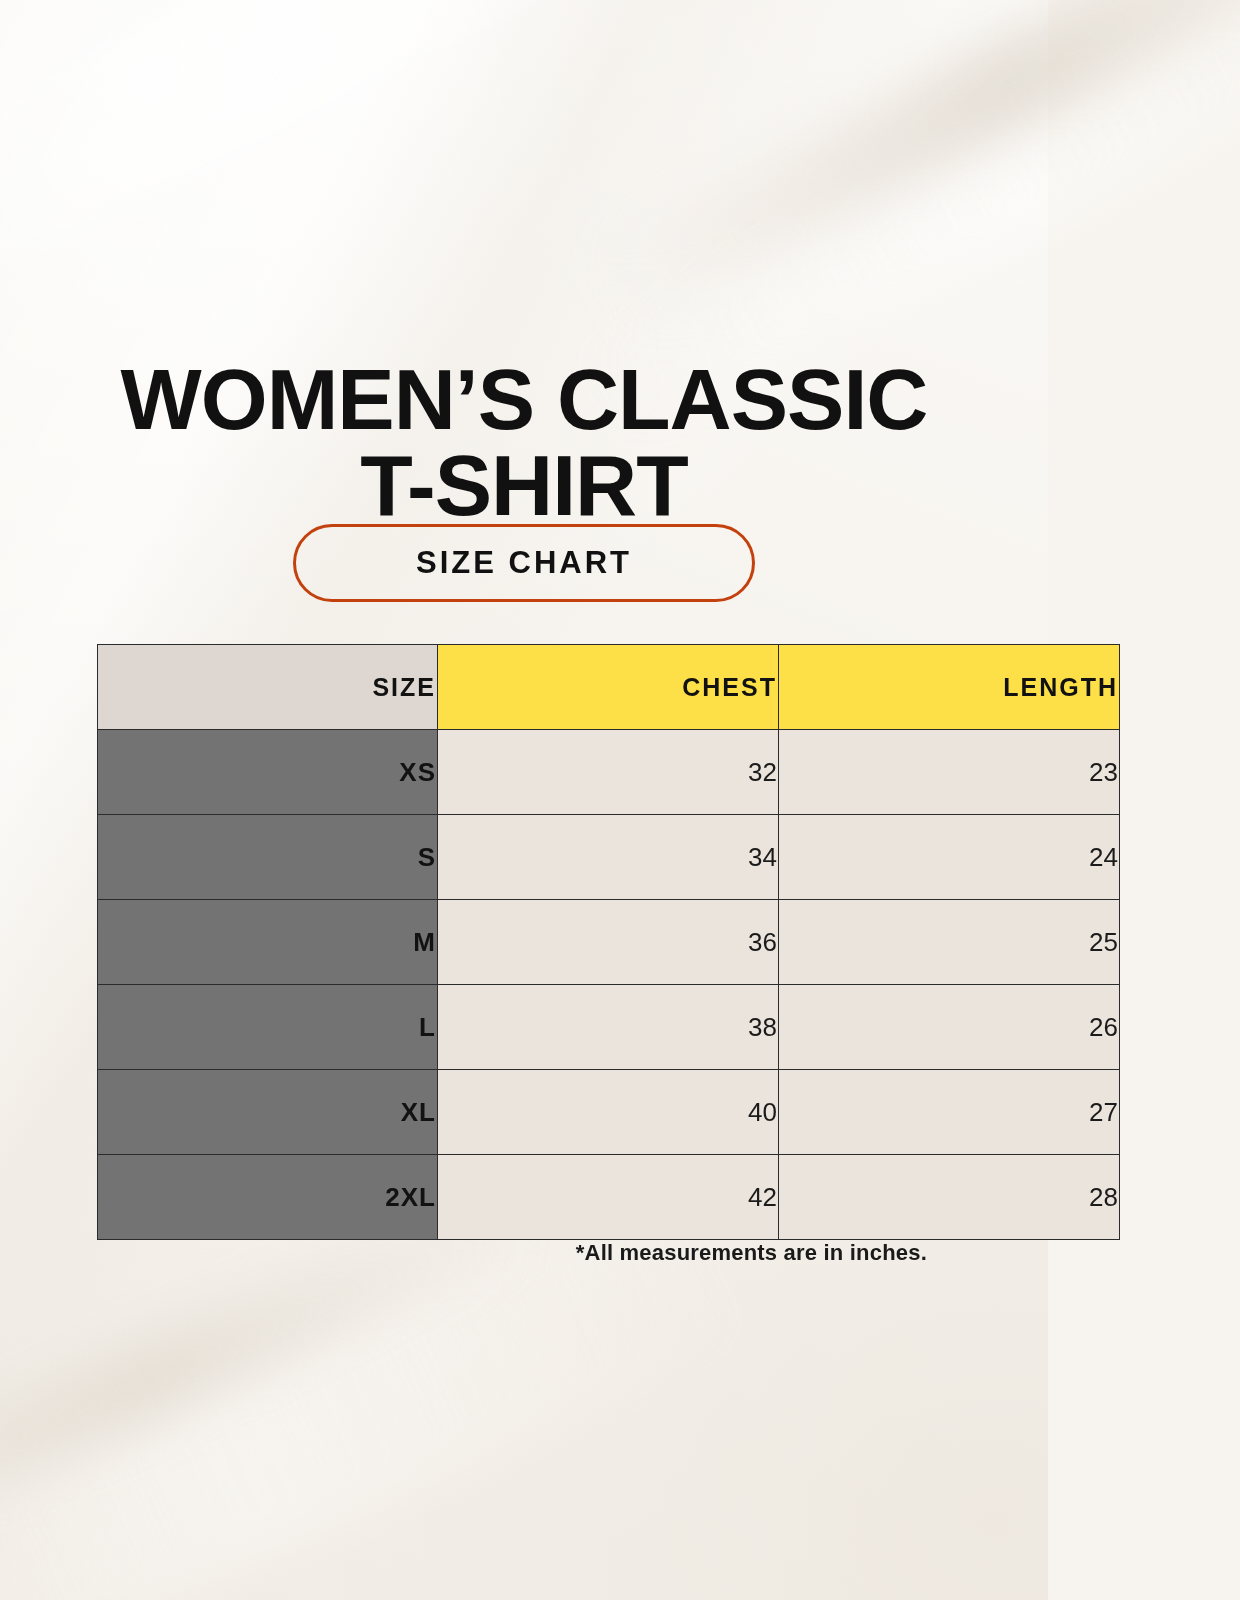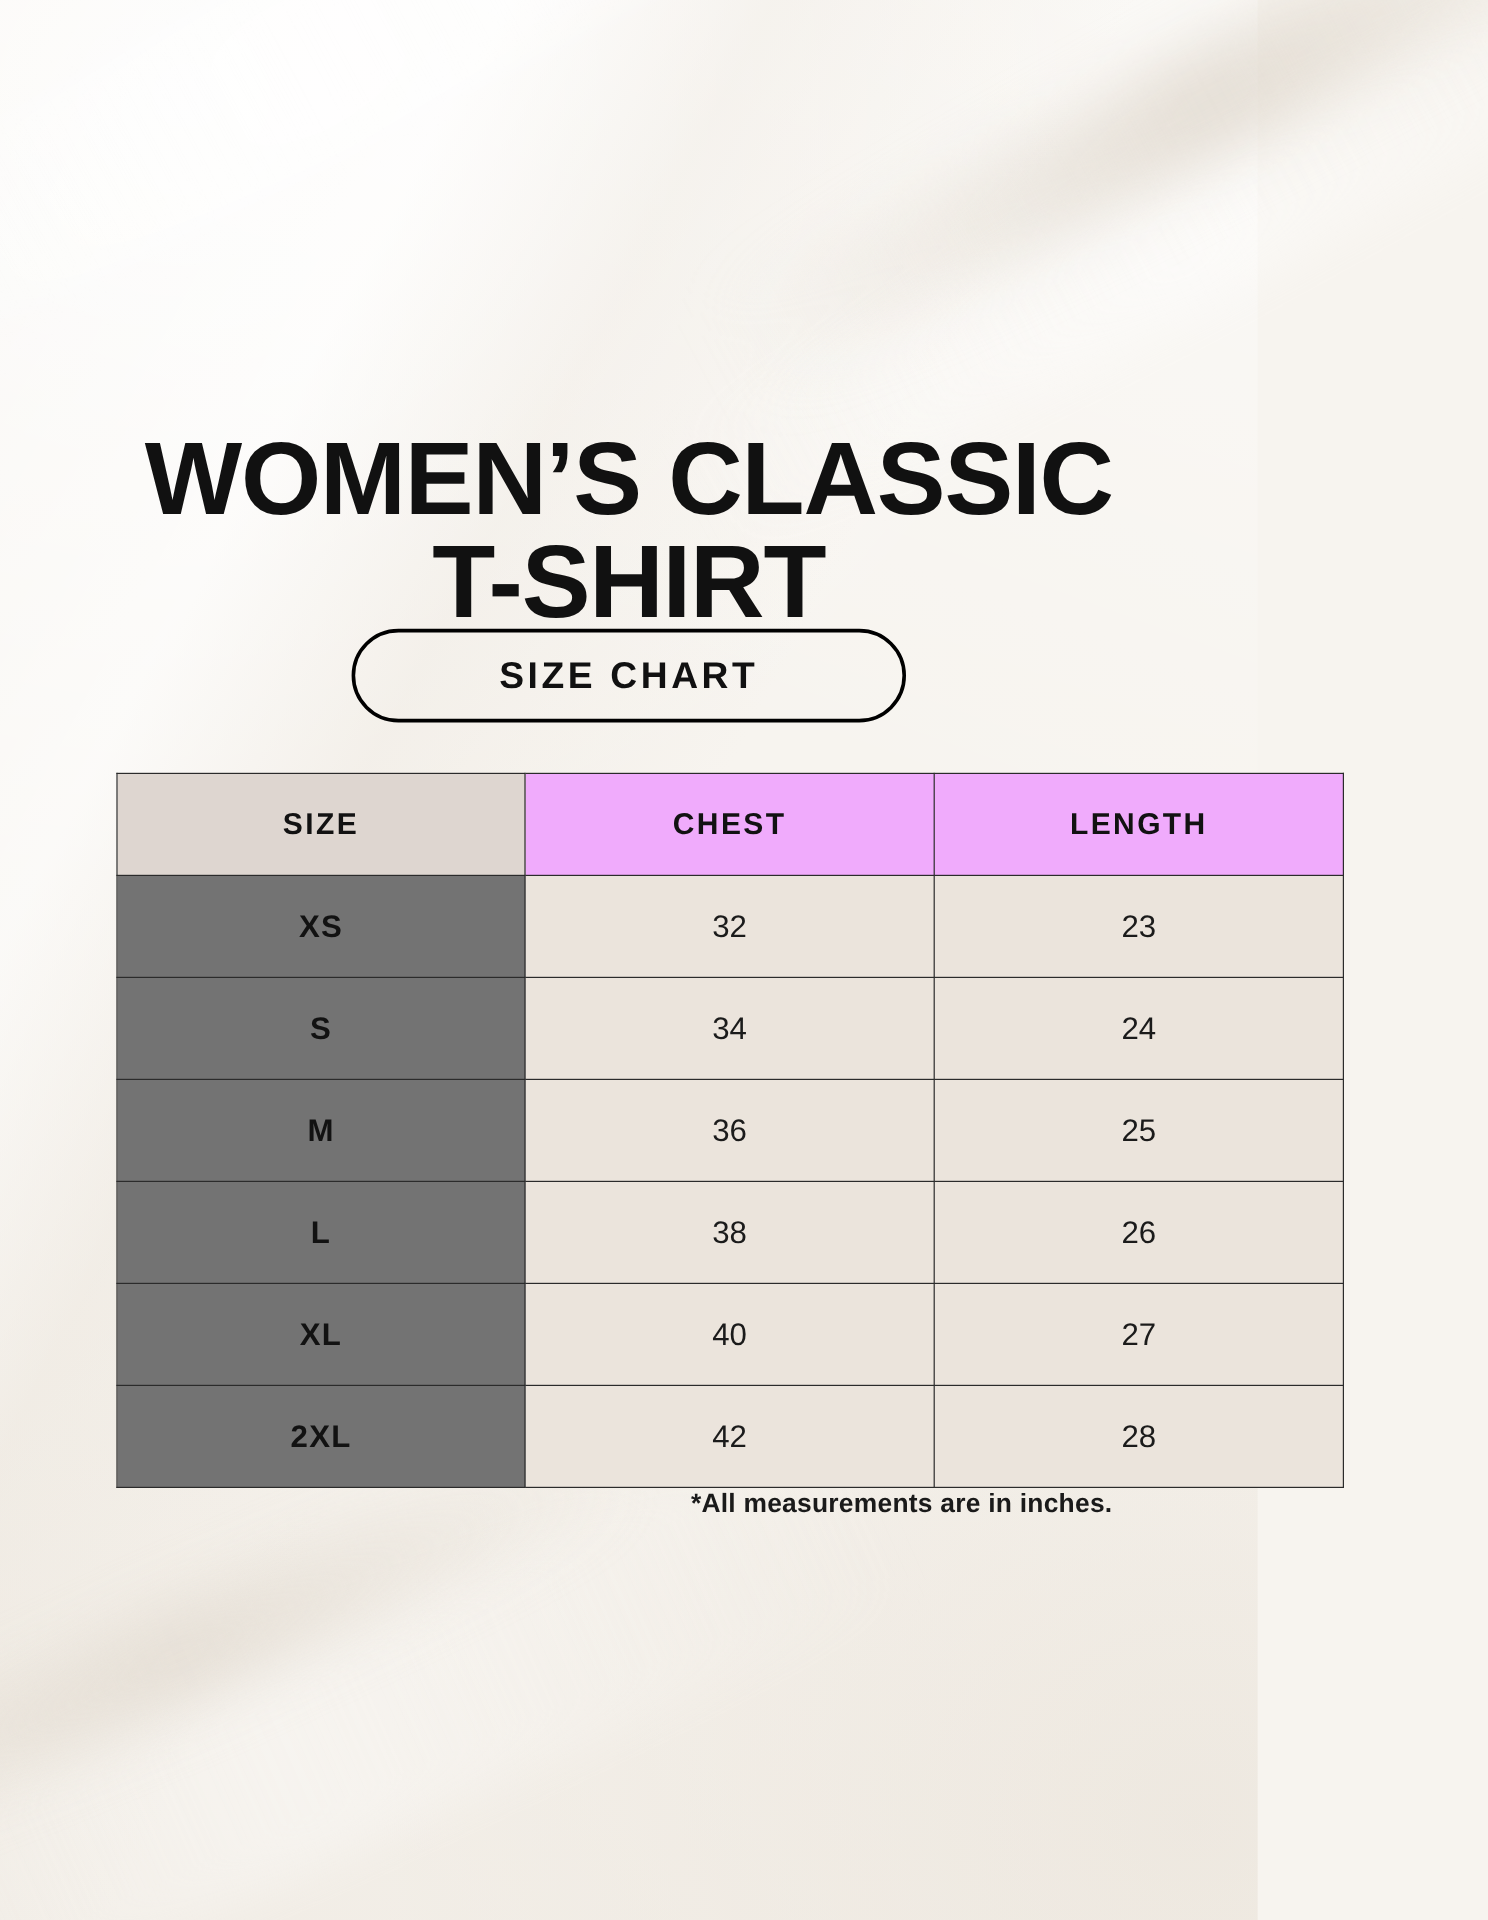--- a/index.html
+++ b/index.html
@@ -66,21 +66,21 @@
   }
   .title .line2 { display: block; }
 
   .pill {
     position: absolute;
     top: 524px;
     left: 50%;
     transform: translateX(-50%);
     width: 462px;
     height: 78px;
-    border: 3px solid #000000;
+    border: 3px solid #c2410c;
     border-radius: 39px;
     display: flex;
     align-items: center;
     justify-content: center;
     box-sizing: border-box;
     background: transparent;
   }
   .pill-label {
     font-size: 31px;
     font-weight: 600;
@@ -96,37 +96,37 @@
   }
   table.size-chart {
     border-collapse: collapse;
     width: 100%;
     table-layout: fixed;
   }
   table.size-chart th,
   table.size-chart td {
     border: 1.5px solid #2b2b2b;
     height: 85px;
-    text-align: center;
+    text-align: right;
     vertical-align: middle;
     box-sizing: border-box;
   }
   col.c-size { width: 340px; }
   col.c-chest { width: 341px; }
   col.c-length { width: 341px; }
 
   th.head-size {
     background: #ded6d0;
     font-size: 25px;
     font-weight: 700;
     letter-spacing: 2px;
     color: #121212;
   }
   th.head-metric {
-    background: #f0abfc;
+    background: #fde047;
     font-size: 25px;
     font-weight: 700;
     letter-spacing: 2px;
     color: #121212;
   }
   td.cell-size {
     background: #737373;
     font-size: 26px;
     font-weight: 700;
     letter-spacing: 1px;

